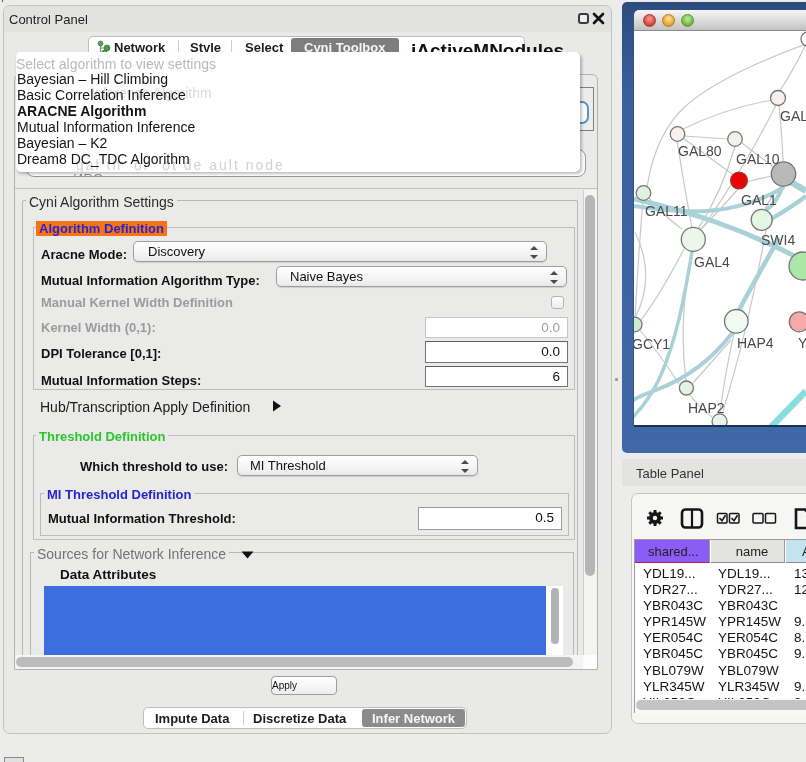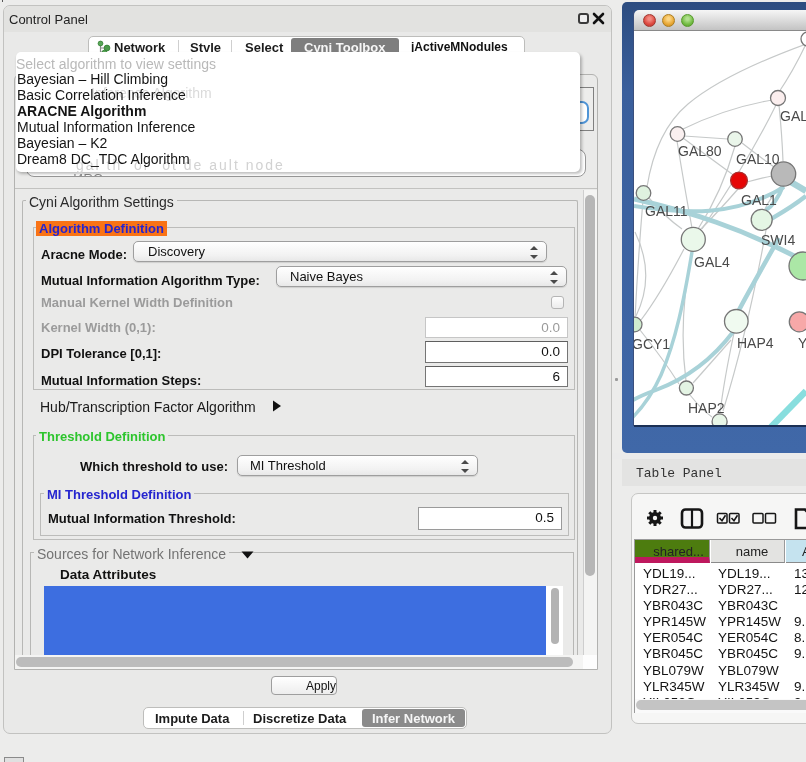--- a/index.html
+++ b/index.html
@@ -30,21 +30,21 @@
   <path d="M3.5 4 L3.5 12 M3.5 8 L9 8 M3.5 12 L7 12" stroke="#8a8a8a" stroke-width="1.2" fill="none"></path>
   <circle cx="3.5" cy="3.5" r="2.4" fill="#59a659" stroke="#2e7d2e" stroke-width="0.8"></circle>
   <circle cx="10" cy="8" r="2.9" fill="#4d9a4d" stroke="#2e7d2e" stroke-width="0.8"></circle>
   <circle cx="7.5" cy="12.5" r="2.4" fill="#59a659" stroke="#2e7d2e" stroke-width="0.8"></circle>
 </svg>
 <div class="abs" style="left:114px; top:40px; font-size:13px; font-weight:700; color:#1c1c1c;">Network</div>
 <div class="abs" style="left:190px; top:40px; font-size:13px; font-weight:700; color:#1c1c1c;">Style</div>
 <div class="abs" style="left:245px; top:40px; font-size:13px; font-weight:700; color:#1c1c1c;">Select</div>
 <div class="abs" style="left:291px; top:38px; width:108px; height:20px; background:#7e7e7e; border-radius:3px;"></div>
 <div class="abs" style="left:304px; top:40px; font-size:13px; font-weight:700; color:#f6f6f6;">Cyni Toolbox</div>
-<div class="abs" style="left:411px; top:40px; font-size:12px; font-weight:700; color:#111;">jActiveMNodules</div>
+<div class="abs" style="left:411px; top:40px; font-size:19px; font-weight:700; color:#111;">jActiveMNodules</div>
 
 <div class="abs" style="left:14px; top:74px; width:584px; height:596px; background:#eaeae9; border:1px solid #b2b2b0; border-radius:6px 6px 0 0;"></div>
 
 <div class="abs" style="left:20px; top:87px; width:574px; height:44px; border:1px solid #808080; background:#ededec;"></div>
 <div class="abs" style="left:570px; top:101px; width:19px; height:23px; border:2.5px solid #4f94d6; border-radius:7px; background:#fff;"></div>
 <div class="abs" style="left:26px; top:149px; width:560px; height:28px; border:1px solid #979797; border-radius:8px; background:#fff; overflow:hidden;">
   <div class="abs" style="left:32px; top:21px; font-size:13px; color:#8a8a8a;">gal4RGexp</div>
 </div>
 <div class="abs" style="left:15px; top:188px; width:582px; height:1px; background:#c2c2c0;"></div>
 
@@ -60,21 +60,21 @@
 <div class="combo" style="left:276px; top:266px; width:291px; height:21px;"><span style="margin-left:13px;">Naive Bayes</span><span class="arr"></span></div>
 <div class="abs" style="left:41px; top:295px; font-size:13px; font-weight:700; color:#9b9b9b;">Manual Kernel Width Definition</div>
 <div class="abs" style="left:551px; top:296px; width:13px; height:13px; border:1px solid #b5b5b5; border-radius:3px; background:linear-gradient(#fefefe,#ececec);"></div>
 <div class="abs" style="left:41px; top:320px; font-size:13px; font-weight:700; color:#9b9b9b;">Kernel Width (0,1):</div>
 <div class="abs fld" style="left:425px; top:317px; width:143px; height:21px; border:1px solid #c6c6c6; color:#9b9b9b;">0.0</div>
 <div class="abs" style="left:41px; top:346px; font-size:13px; font-weight:700; color:#111;">DPI Tolerance [0,1]:</div>
 <div class="abs fld" style="left:425px; top:341px; width:143px; height:22px; border:1px solid #757575; border-top:1px solid #5f5f5f; color:#111;">0.0</div>
 <div class="abs" style="left:41px; top:373px; font-size:13px; font-weight:700; color:#111;">Mutual Information Steps:</div>
 <div class="abs fld" style="left:425px; top:366px; width:143px; height:21px; border:1px solid #757575; border-top:1px solid #5f5f5f; color:#111;">6</div>
 
-<div class="abs" style="left:40px; top:399px; font-size:14px; color:#1a1a1a;">Hub/Transcription Factor Algorithm</div>
+<div class="abs" style="left:40px; top:399px; font-size:14px; color:#1a1a1a;">Hub/Transcription Apply Definition</div>
 <svg class="abs" style="left:272px; top:400px;" width="10" height="12" viewBox="0 0 10 12">
     <path d="M1 0.5 L9 6 L1 11.5 Z" fill="#111"></path>
   </svg>
 
 <div class="abs" style="left:33px; top:435px; width:542px; height:105px; border:1px solid #bcbcba;"></div>
 <div class="abs" style="left:36px; top:429px; background:#eaeae9; padding:0 3px; font-size:13px; font-weight:700; color:#2dc52d;">Threshold Definition</div>
 <div class="abs" style="left:80px; top:459px; font-size:13px; font-weight:700; color:#111;">Which threshold to use:</div>
 <div class="combo" style="left:237px; top:455px; width:241px; height:21px;"><span style="margin-left:12px;">MI Threshold</span><span class="arr"></span></div>
 
 <div class="abs" style="left:40px; top:493px; width:529px; height:43px; border:1px solid #bcbcba;"></div>
@@ -94,21 +94,21 @@
   <div style="position:absolute; left:507px; top:2px; width:8px; height:56px; background:#b3b3b3; border-radius:4px;"></div>
 </div>
 
 <div class="abs" style="left:583px; top:190px; width:1px; height:465px; background:#cecece;"></div>
 <div class="abs" style="left:584px; top:190px; width:13px; height:465px; background:#f4f4f3;"></div>
 <div class="abs" style="left:585px; top:195px; width:10px; height:381px; background:#b6b6b6; border-radius:5px;"></div>
 <div class="abs" style="left:15px; top:655px; width:568px; height:14px; background:#f4f4f3;"></div>
 <div class="abs" style="left:16px; top:657px; width:557px; height:10px; background:#bcbcbc; border-radius:5px;"></div>
 <div class="abs" style="left:583px; top:655px; width:14px; height:14px; background:#fdfdfd;"></div>
 
-<div class="abs" style="left:271px; top:676px; width:66px; height:19px; background:linear-gradient(#ffffff,#ededed); border:1px solid #9e9e9e; border-radius:4px; text-align:right; font-size:12px; color:#111; line-height:18px;">Apply</div>
+<div class="abs" style="left:271px; top:676px; width:66px; height:19px; background:linear-gradient(#ffffff,#ededed); border:1px solid #9e9e9e; border-radius:4px; text-align:left; font-size:10px; color:#111; line-height:18px;">Apply</div>
 
 <div class="abs" style="left:143px; top:707px; width:324px; height:22px; background:#fff; border:1px solid #bdbdbb; border-radius:5px;"></div>
 <div class="abs" style="left:243px; top:711px; width:1px; height:14px; background:#cfcfcf;"></div>
 <div class="abs" style="left:155px; top:711px; font-size:13px; font-weight:700; color:#1c1c1c;">Impute Data</div>
 <div class="abs" style="left:253px; top:711px; font-size:13px; font-weight:700; color:#1c1c1c;">Discretize Data</div>
 <div class="abs" style="left:362px; top:709px; width:103px; height:18px; background:#8b8b8b; border-radius:3px;"></div>
 <div class="abs" style="left:372px; top:711px; font-size:13px; font-weight:700; color:#f6f6f6;">Infer Network</div>
 
 <div class="abs" style="left:16px; top:52px; width:564px; height:120px; background:#fff; border-radius:5px; box-shadow:1.5px 2px 3px rgba(0,0,0,0.25);">
   <div style="font-size:14px; color:#b9b9b9; padding-top:5px; height:17px; line-height:15px;">Select algorithm to view settings</div>
@@ -200,21 +200,21 @@
     <text x="694" y="267">GAL4</text>
     <text x="632" y="348.5">GCY1</text>
     <text x="737" y="348">HAP4</text>
     <text x="798" y="348">Y</text>
     <text x="688" y="413">HAP2</text>
   </g>
 </svg>
 
 <div class="abs" style="left:612px; top:453px; width:194px; height:6px; background:#ebebeb;"></div>
 <div class="abs" style="left:622px; top:459px; width:184px; height:27px; background:#e3e3e2;"></div>
-<div class="abs" style="left:636px; top:466px; font-size:13px; color:#333;font-family:Liberation Mono, monospace;">Table Panel</div>
+<div class="abs" style="left:636px; top:466px; font-size:13px; color:#333;">Table Panel</div>
 
 <div class="abs" style="left:631px; top:493px; width:200px; height:231px; background:#f6f6f5; border:1px solid #c6c6c4; border-radius:7px 0 0 7px;"></div>
 
 <svg class="abs" style="left:645px; top:508px;" width="161" height="22" viewBox="0 0 161 22">
 
   <g fill="#161616">
     <circle cx="10" cy="10" r="6"></circle>
     <g stroke="#161616" stroke-width="3">
       <path d="M10 2 L10 18 M2 10 L18 10 M4.3 4.3 L15.7 15.7 M15.7 4.3 L4.3 15.7"></path>
     </g>
@@ -233,21 +233,21 @@
 
   <g fill="none" stroke="#161616" stroke-width="1.5">
     <rect x="108" y="5.5" width="10" height="9.5" rx="1"></rect>
     <rect x="120.5" y="5.5" width="10" height="9.5" rx="1"></rect>
   </g>
 
   <path d="M151 1.5 L160 1.5 L166 8 L166 20 L151 20 Z" fill="none" stroke="#161616" stroke-width="2.6"></path>
 </svg>
 
 <div class="abs" style="left:634px; top:539px; width:172px; height:160px; overflow:hidden; border-left:1px solid #9a9a9a; border-top:1px solid #9a9a9a; background:#fff;">
-  <div style="position:absolute; left:0; top:0; width:75px; height:23px; background:#4d7c0f; border-right:1px solid #9a9a9a; border-bottom:6px solid #be185d; text-align:center; font-size:13px; color:#222; line-height:23px; text-indent:13px;">shared...</div>
+  <div style="position:absolute; left:0; top:0; width:75px; height:23px; background:#8b5cf6; border-right:1px solid #9a9a9a; border-bottom:1px solid #be185d; text-align:left; font-size:13px; color:#222; line-height:23px; text-indent:13px;">shared...</div>
   <div style="position:absolute; left:76px; top:0; width:74px; height:23px; background:#e3e3e1; border-right:1px solid #9a9a9a; border-bottom:1px solid #8a8a8a; text-align:center; font-size:13px; color:#222; line-height:23px; text-indent:9px;">name</div>
   <div style="position:absolute; left:151px; top:0; width:60px; height:23px; background:#c5e3ef; border-bottom:1px solid #8a8a8a; font-size:13px; color:#222; line-height:23px; padding-left:16px;">A</div>
   <div style="position:absolute; left:8px; top:26px; font-size:13.5px; color:#141414; line-height:16.1px; white-space:pre;">YDL19...
 YDR27...
 YBR043C
 YPR145W
 YER054C
 YBR045C
 YBL079W
 YLR345W

